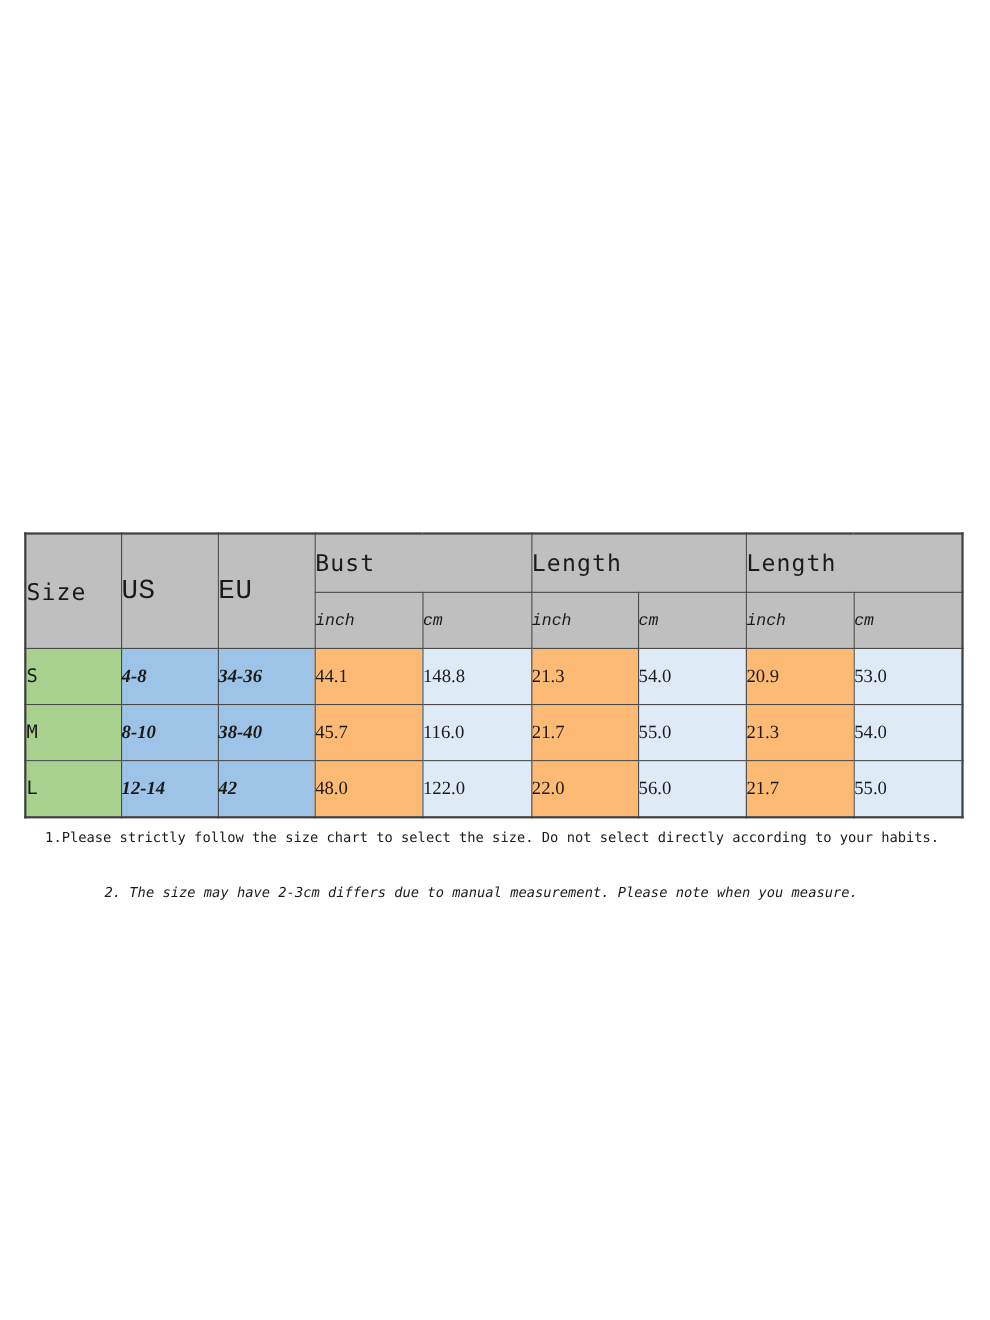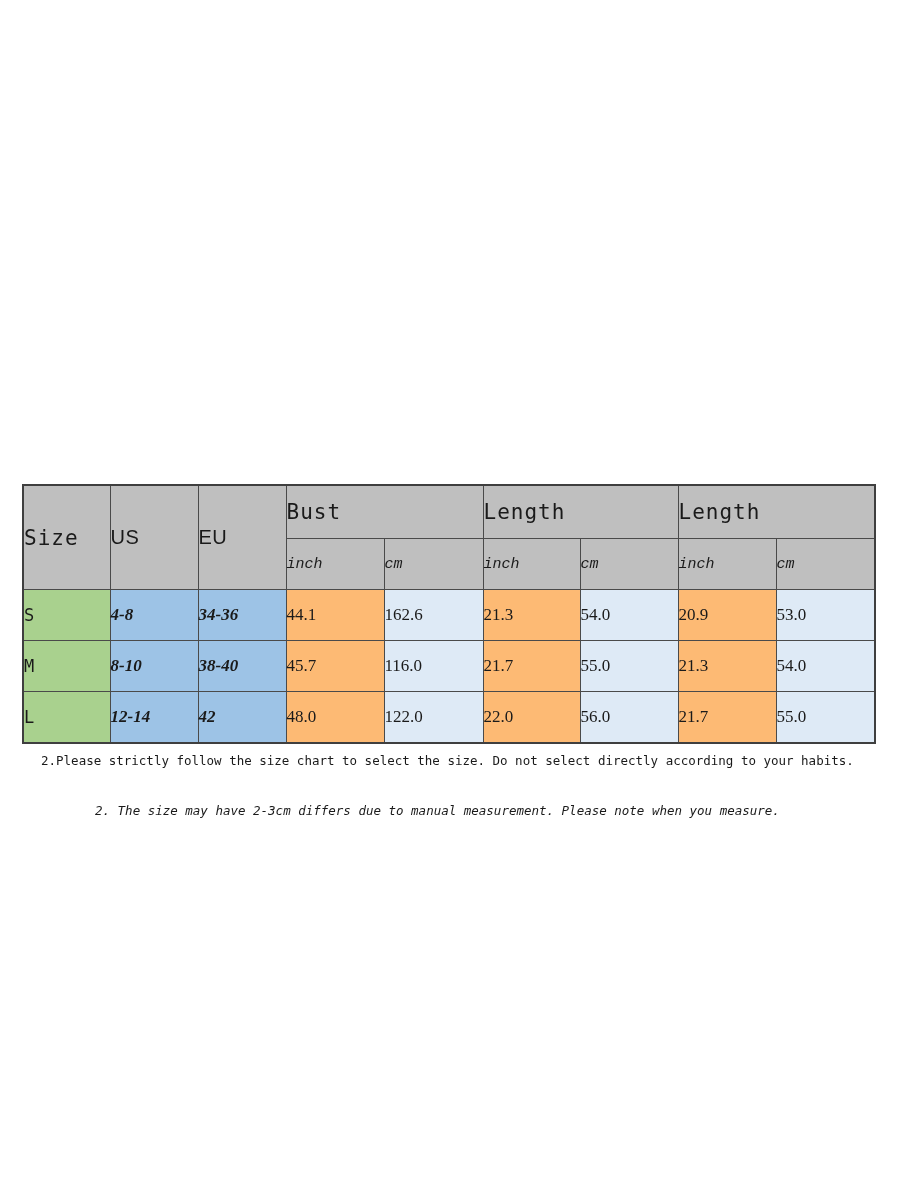--- a/index.html
+++ b/index.html
@@ -53,22 +53,22 @@
     background: #bfbfbf;
   }
   .hdr-main {
     height: 52px;
     font-family: "DejaVu Sans Mono", monospace;
     font-size: 21px;
     letter-spacing: 1px;
     font-weight: normal;
   }
   .hdr-serif {
-    font-family: Liberation Sans, sans-serif;
-    font-size: 20px;
+    font-family: Liberation Mono, monospace;
+    font-size: 25px;
     letter-spacing: 0.5px;
   }
   .hdr-sub {
     height: 50px;
     font-family: Liberation Mono, monospace;
     font-style: italic;
     font-size: 15px;
   }
   .hdr-tall {
     height: 102px;
@@ -159,21 +159,21 @@
         <td class="hdr hdr-sub">cm</td>
         <td class="hdr hdr-sub">inch</td>
         <td class="hdr hdr-sub">cm</td>
       </tr>
 
       <tr class="data-row">
         <td class="cell-size">S</td>
         <td class="cell-intl">4-8</td>
         <td class="cell-intl">34-36</td>
         <td class="cell-inch">44.1</td>
-        <td class="cell-cm">162.6</td>
+        <td class="cell-cm">148.8</td>
         <td class="cell-inch">21.3</td>
         <td class="cell-cm">54.0</td>
         <td class="cell-inch">20.9</td>
         <td class="cell-cm">53.0</td>
       </tr>
 
       <tr class="data-row">
         <td class="cell-size">M</td>
         <td class="cell-intl">8-10</td>
         <td class="cell-intl">38-40</td>
@@ -194,15 +194,15 @@
         <td class="cell-inch">22.0</td>
         <td class="cell-cm">56.0</td>
         <td class="cell-inch">21.7</td>
         <td class="cell-cm">55.0</td>
       </tr>
     </tbody>
   </table>
 </div>
 
 <div class="notes">
-  <div class="note note-1">2.Please strictly follow the size chart to select the size. Do not select directly according to your habits.</div>
+  <div class="note note-1">1.Please strictly follow the size chart to select the size. Do not select directly according to your habits.</div>
   <div class="note note-2">2. The size may have 2-3cm differs due to manual measurement. Please note when you measure.</div>
 </div>
 
 </body></html>

